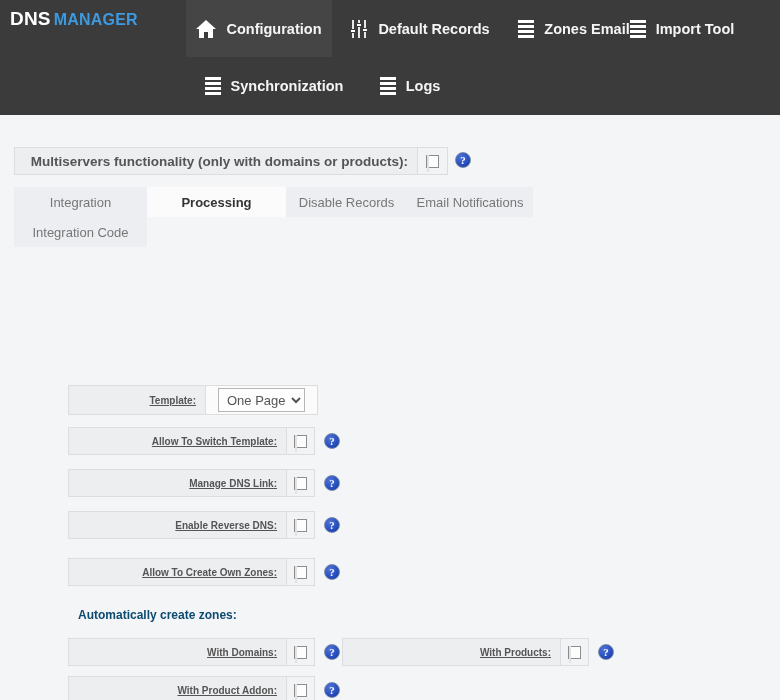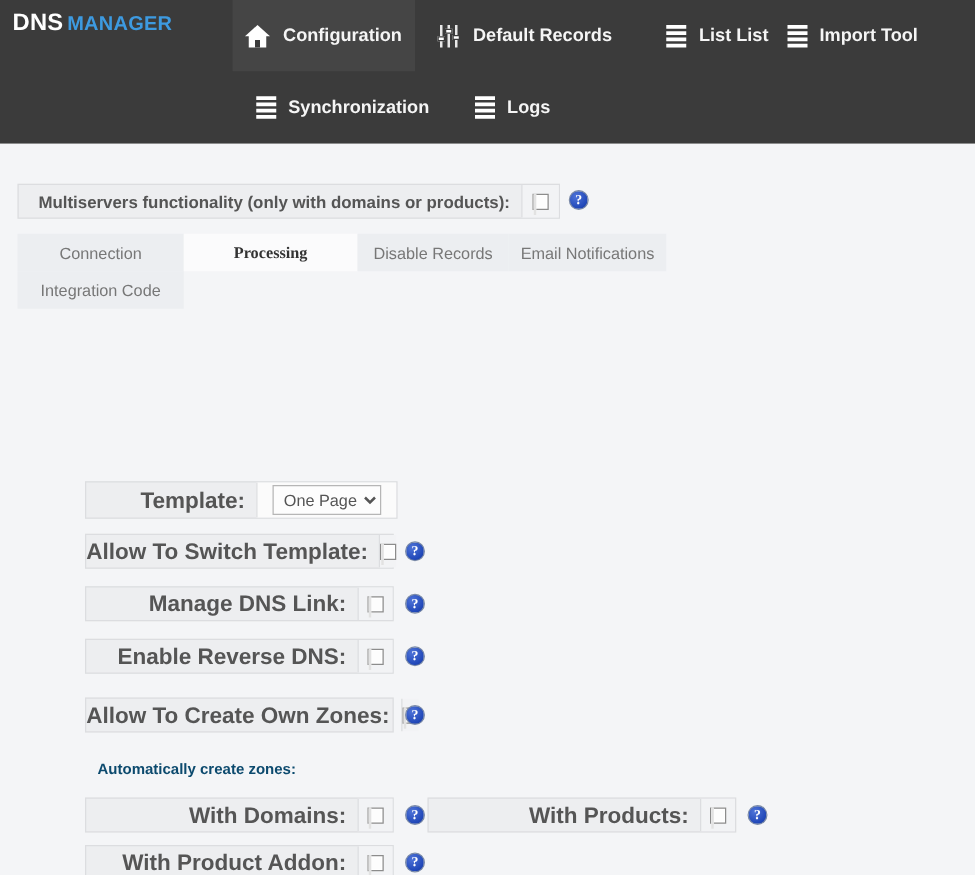--- a/index.html
+++ b/index.html
@@ -159,22 +159,23 @@
   .fbox {
     display: flex; align-items: stretch;
     background: #edeef0;
     border: 1px solid #dcdde0;
     height: 28px;
   }
   .fbox .flabel {
     flex: 1;
     display: flex; align-items: center; justify-content: flex-end;
     padding-right: 9px;
-    font-size: 18px; font-weight: bold; color: #555;
-    white-space: nowrap;
+    font-size: 10px; font-weight: bold; color: #555;
+    white-space: nowrap;
+    text-decoration: underline;
   }
   .fbox .fctl {
     width: 28px;
     border-left: 1px solid #dcdde0;
     background: #f2f3f5;
     display: flex; align-items: center; justify-content: center;
   }
   .fbox .fctl.wide { width: auto; padding: 0 12px; background: #fbfbfb; }
   .frow .help { margin-left: 9px; }
 
@@ -226,21 +227,21 @@
       <span class="navlabel">Default Records</span>
     </div>
 
     <div class="navitem" style="left:508px; width:132px;">
       <span class="ico ico-server">
         <s></s>
           <s></s>
           <s></s>
           <s></s>
       </span>
-      <span class="navlabel">List List</span>
+      <span class="navlabel">Zones Email</span>
     </div>
 
     <div class="navitem" style="left:612px; width:140px;">
       <span class="ico ico-server">
         <s></s>
           <s></s>
           <s></s>
           <s></s>
       </span>
       <span class="navlabel">Import Tool</span>
@@ -278,22 +279,22 @@
   <div class="multibar">
     <div class="mlabel">Multiservers functionality (only with domains or products):</div>
     <div class="mcheck">
       <span class="cbx"><span class="cbx-inner"></span></span>
     </div>
   </div>
   <span class="help help-outside">?</span>
 
   <div class="tabs">
     <div class="tabrow">
-      <div class="tab" style="width:133px;">Connection</div>
-      <div class="tab active" style="width:139px;font-family:Liberation Serif, serif;">Processing</div>
+      <div class="tab" style="width:133px;">Integration</div>
+      <div class="tab active" style="width:139px;">Processing</div>
       <div class="tab" style="width:121px;">Disable Records</div>
       <div class="tab" style="width:126px;">Email Notifications</div>
     </div>
     <div class="tabrow">
       <div class="tab" style="width:133px;">Integration Code</div>
     </div>
   </div>
 
   <div class="form">
 

